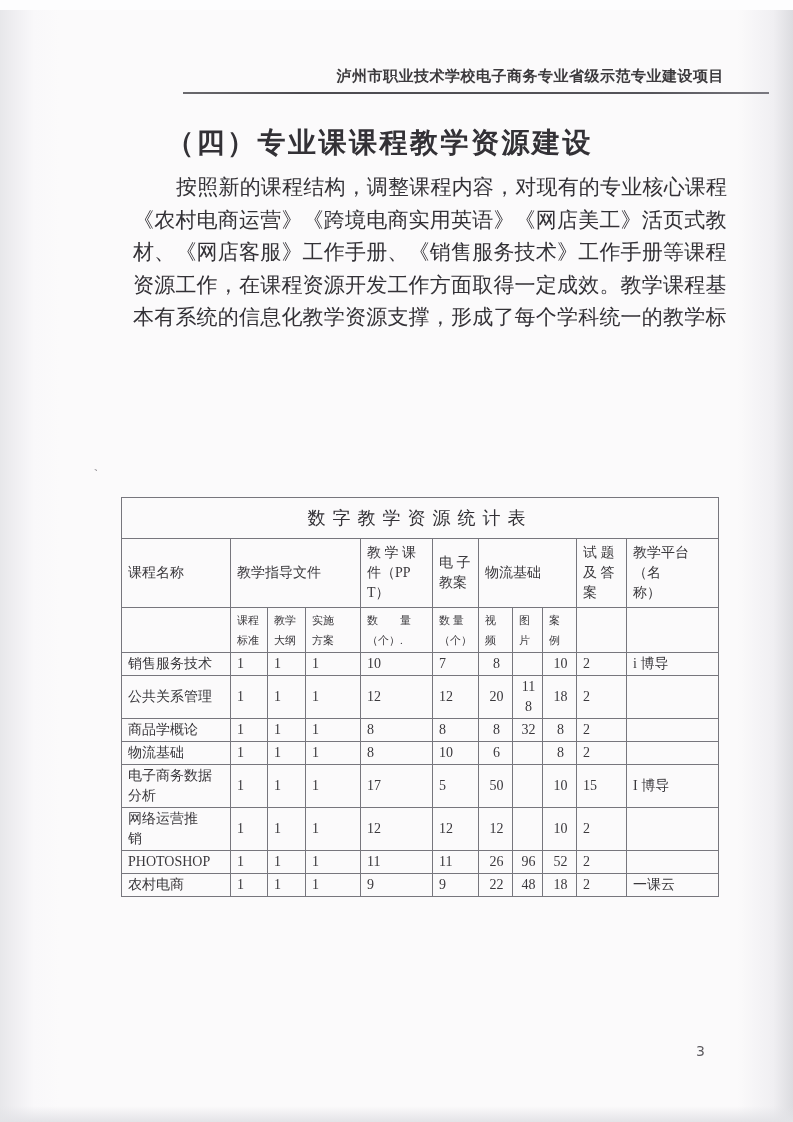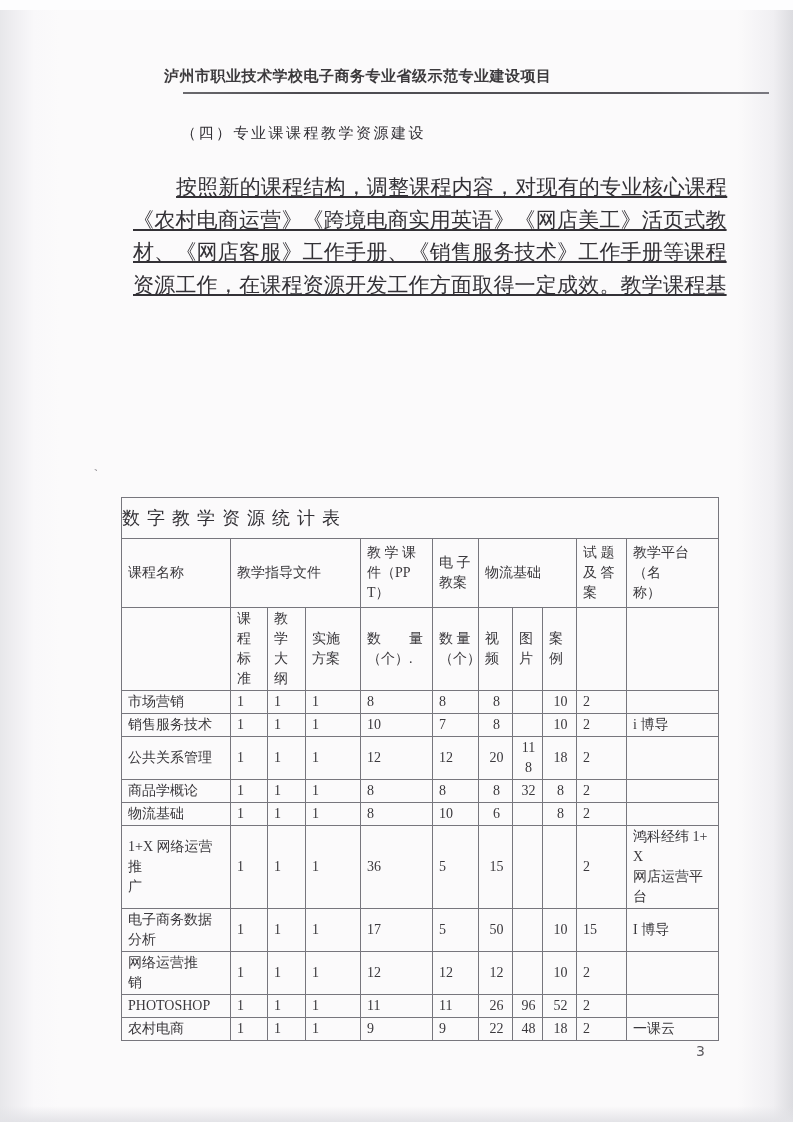--- a/index.html
+++ b/index.html
@@ -17,57 +17,57 @@
   }
   .page::after{
     content:"";position:absolute;left:0;right:0;bottom:0;height:16px;
     background:linear-gradient(180deg,rgba(240,240,243,0),#e3e3e7);
     pointer-events:none;
   }
   .topstrip{position:absolute;left:0;top:0;right:0;height:10px;background:#fdfdfe;}
 
   .doc-header{
     position:absolute;left:164px;top:67px;width:560px;
-    text-align:left;font-size:15px;font-weight:bold;color:#3c3a3d;
+    text-align:right;font-size:15px;font-weight:bold;color:#3c3a3d;
     letter-spacing:0.5px;white-space:nowrap;
   }
   .doc-header-rule{
     position:absolute;left:183px;top:92px;width:586px;height:2px;
     background:linear-gradient(90deg,#6b6a6e,#4c4b50 20%,#55545a 80%,#7a7980);
   }
   .section-title{
-    position:absolute;left:181px;top:124px;
-    font-size:15px;font-weight:normal;color:#333136;letter-spacing:2.5px;
+    position:absolute;left:166px;top:124px;
+    font-size:28px;font-weight:bold;color:#333136;letter-spacing:2.5px;
   }
   .para{
     position:absolute;left:133px;top:171px;width:606px;
     font-size:21px;line-height:32.6px;color:#333136;letter-spacing:0.2px;
   }
-  .para .line{white-space:nowrap;text-decoration:underline;}
+  .para .line{white-space:nowrap;}
   .para .line.indent{text-indent:2.05em;}
   .artifact-mark{
     position:absolute;left:92px;top:456px;font-size:13px;color:#9a979c;
     transform:rotate(-12deg);
   }
 
   table.stats{
     position:absolute;left:121px;top:497px;width:597px;
     border-collapse:collapse;table-layout:fixed;
     font-size:14px;color:#3a383c;
   }
   table.stats td,table.stats th{
     border:1px solid #77767d;
     font-weight:normal;vertical-align:middle;
     padding:1px 4px 1px 6px;line-height:20px;
     white-space:pre-line;word-break:break-all;overflow:hidden;
   }
-  tr.title-row td{height:40px;text-align:left;font-size:18px;letter-spacing:7px;
+  tr.title-row td{height:40px;text-align:center;font-size:18px;letter-spacing:7px;
     padding:0;color:#333136;}
   tr.head1 th{height:66px;font-size:14px;}
-  tr.head2 th{height:42px;font-size:14px;}
+  tr.head2 th{height:42px;font-size:11px;}
   th.hl{text-align:left;}
   tbody.rows td{height:20px;}
   td.c6,td.c7,td.c8{text-align:center;padding:1px 2px;}
   td.c1,td.c2,td.c3,td.c4,td.c5,td.c9{padding-left:7px;}
   td.c10{padding:1px 3px 1px 5px;line-height:19px;}
   .page-number{
     position:absolute;left:696px;top:1043px;
     font-size:14px;color:#5d5b60;font-family:"DejaVu Sans",sans-serif;
   }
 </style>
@@ -80,20 +80,21 @@
   <div class="doc-header">泸州市职业技术学校电子商务专业省级示范专业建设项目</div>
   <div class="doc-header-rule"></div>
 
   <div class="section-title">（四）专业课课程教学资源建设</div>
 
   <div class="para">
     <div class="line indent">按照新的课程结构，调整课程内容，对现有的专业核心课程</div>
     <div class="line">《农村电商运营》《跨境电商实用英语》《网店美工》活页式教</div>
     <div class="line">材、《网店客服》工作手册、《销售服务技术》工作手册等课程</div>
     <div class="line">资源工作，在课程资源开发工作方面取得一定成效。教学课程基</div>
+    <div class="line">本有系统的信息化教学资源支撑，形成了每个学科统一的教学标</div>
   </div>
 
   <div class="artifact-mark">、</div>
 
   <table class="stats">
     <colgroup>
       <col style="width:109px">
         <col style="width:37px">
         <col style="width:38px">
       <col style="width:55px">
@@ -140,33 +141,20 @@
         <th class="hl">图
 片</th>
         <th class="hl">案
 例</th>
         <th></th>
         <th></th>
       </tr>
     </thead>
     <tbody class="rows">
         <tr>
-          <td class="c0">市场营销</td>
-          <td class="c1">1</td>
-          <td class="c2">1</td>
-          <td class="c3">1</td>
-          <td class="c4">8</td>
-          <td class="c5">8</td>
-          <td class="c6">8</td>
-          <td class="c7"></td>
-          <td class="c8">10</td>
-          <td class="c9">2</td>
-          <td class="c10"></td>
-        </tr>
-        <tr>
           <td class="c0">销售服务技术</td>
           <td class="c1">1</td>
           <td class="c2">1</td>
           <td class="c3">1</td>
           <td class="c4">10</td>
           <td class="c5">7</td>
           <td class="c6">8</td>
           <td class="c7"></td>
           <td class="c8">10</td>
           <td class="c9">2</td>
@@ -205,35 +193,20 @@
           <td class="c3">1</td>
           <td class="c4">8</td>
           <td class="c5">10</td>
           <td class="c6">6</td>
           <td class="c7"></td>
           <td class="c8">8</td>
           <td class="c9">2</td>
           <td class="c10"></td>
         </tr>
         <tr>
-          <td class="c0">1+X 网络运营推
-广</td>
-          <td class="c1">1</td>
-          <td class="c2">1</td>
-          <td class="c3">1</td>
-          <td class="c4">36</td>
-          <td class="c5">5</td>
-          <td class="c6">15</td>
-          <td class="c7"></td>
-          <td class="c8"></td>
-          <td class="c9">2</td>
-          <td class="c10">鸿科经纬 1+X
-网店运营平台</td>
-        </tr>
-        <tr>
           <td class="c0">电子商务数据
 分析</td>
           <td class="c1">1</td>
           <td class="c2">1</td>
           <td class="c3">1</td>
           <td class="c4">17</td>
           <td class="c5">5</td>
           <td class="c6">50</td>
           <td class="c7"></td>
           <td class="c8">10</td>

